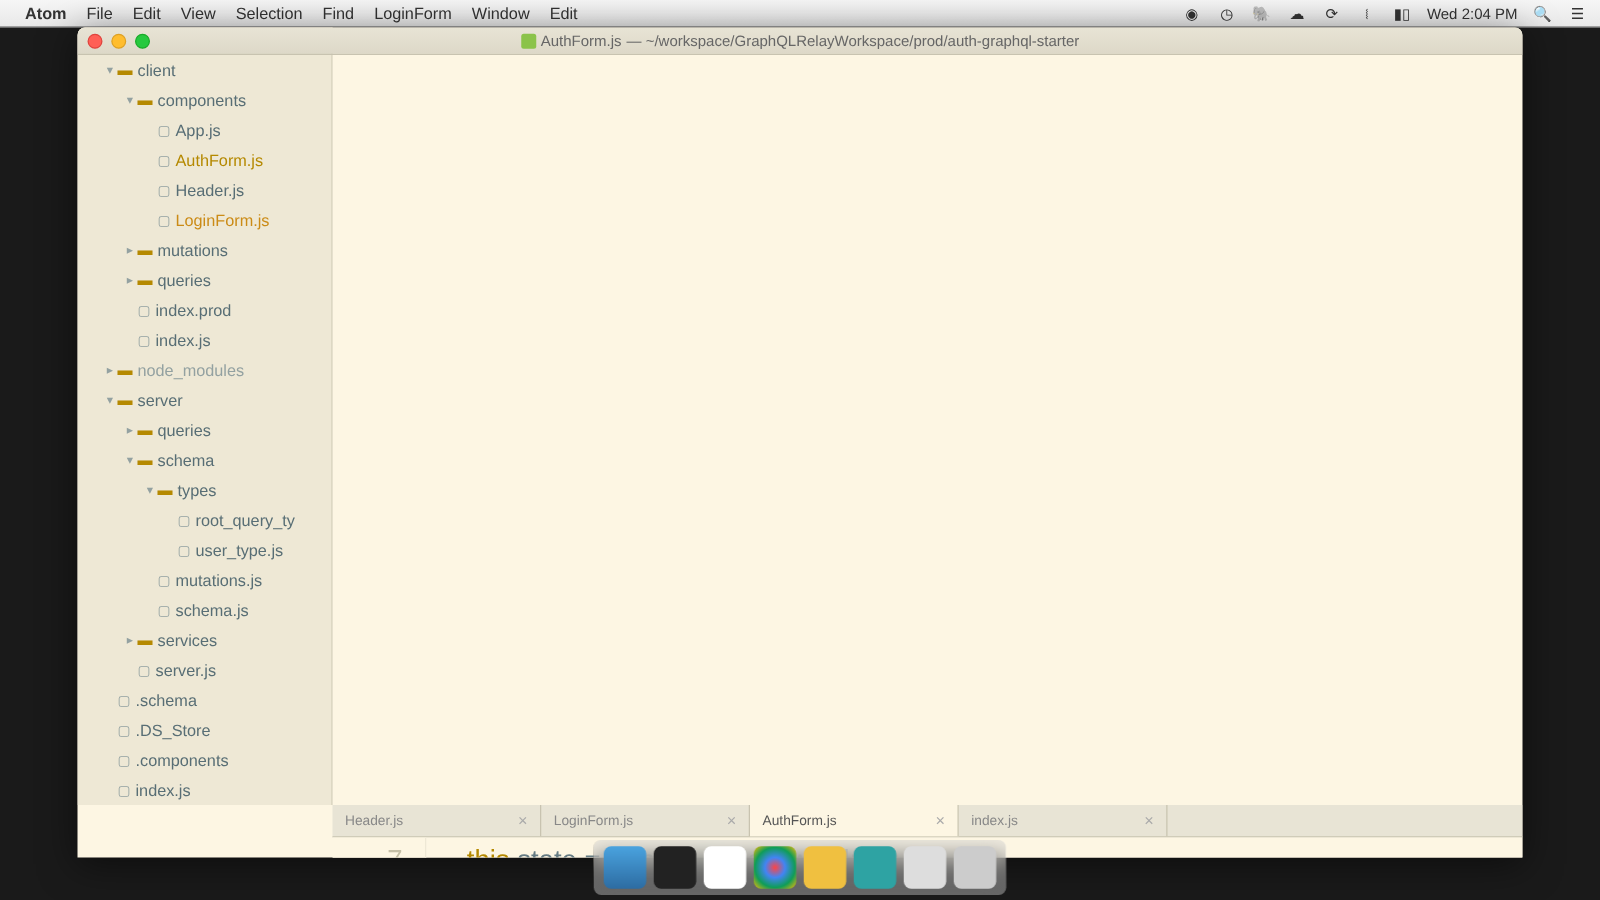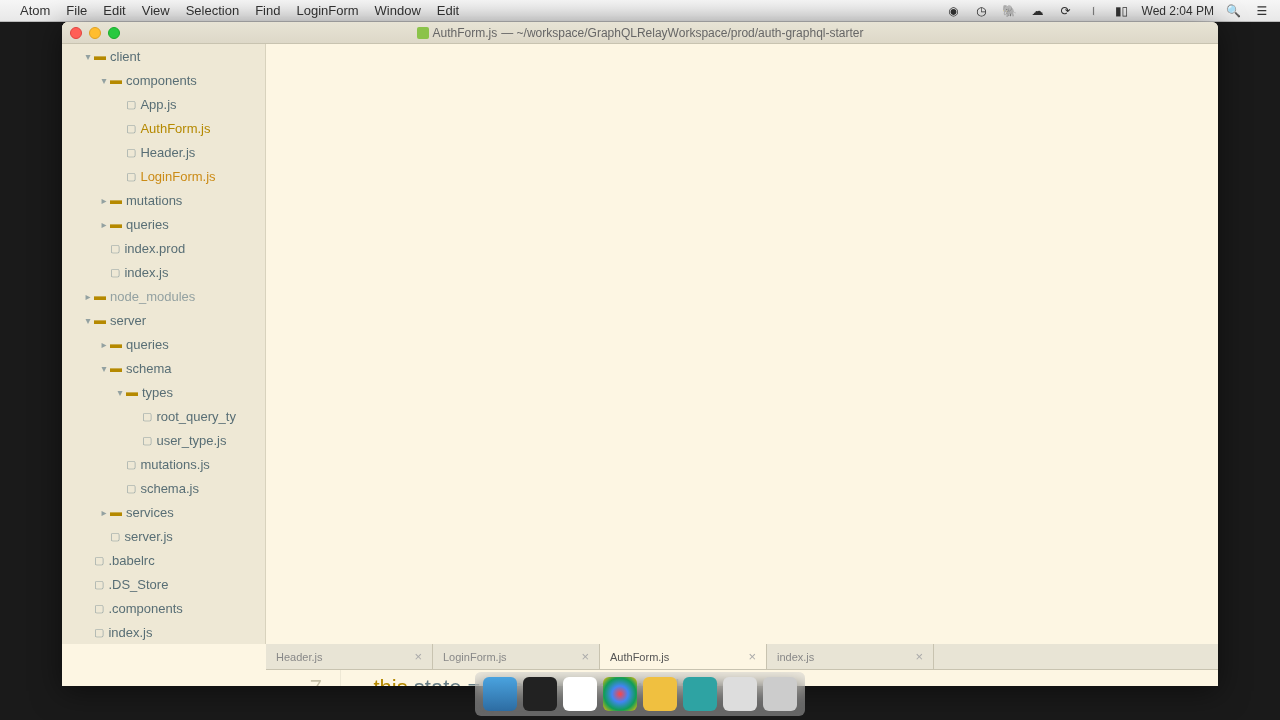--- a/index.html
+++ b/index.html
@@ -1,21 +1,21 @@
 <!DOCTYPE html>
 <html><head>
 <meta charset="utf-8">
 <style>
 * { margin: 0; padding: 0; box-sizing: border-box; font-family: -apple-system, BlinkMacSystemFont, "Helvetica Neue", sans-serif; }
 body { background: #1a1a1a; width: 1280px; height: 720px; overflow: hidden; }
 
 .menubar { height: 22px; background: linear-gradient(#f6f6f6,#e8e8e8); display: flex; align-items: center; padding: 0 10px; font-size: 13px; color: #333; border-bottom: 1px solid #bbb; position: relative; }
 .menubar .apple { font-size: 15px; margin-right: 10px; }
 .menubar .mitem { margin-right: 16px; cursor: default; }
-.menubar .app-name { font-weight: 400; }
+.menubar .app-name { font-weight: 700; }
 .menubar .right { position: absolute; right: 10px; display: flex; align-items: center; gap: 12px; font-size: 12px; }
 .menubar .right .ico { width: 16px; display: inline-block; text-align: center; }
 
 .win { position: absolute; top: 22px; left: 62px; width: 1156px; height: 664px; background: #fdf6e3; border-radius: 6px 6px 0 0; overflow: hidden; box-shadow: 0 5px 30px rgba(0,0,0,0.5); }
 .titlebar { height: 22px; background: linear-gradient(#e8e4d5,#ddd8c8); display: flex; align-items: center; position: relative; border-bottom: 1px solid #c8c3b0; }
 .traffic { display: flex; gap: 7px; position: absolute; left: 8px; }
 .tl { width: 12px; height: 12px; border-radius: 50%; }
 .tl.r { background:#ff5f56; border:1px solid #e0443e; }
 .tl.y { background:#ffbd2e; border:1px solid #dea123; }
 .tl.g { background:#27c93f; border:1px solid #1aab29; }
@@ -200,21 +200,21 @@
           <span>services</span>
         </div>
         <div class="node " style="padding-left: 36px;">
           <span class="arrow"></span>
           <span class="file-ico">▢</span>
           <span>server.js</span>
         </div>
         <div class="node " style="padding-left: 20px;">
           <span class="arrow"></span>
           <span class="file-ico">▢</span>
-          <span>.babelrc</span>
+          <span>.schema</span>
         </div>
         <div class="node " style="padding-left: 20px;">
           <span class="arrow"></span>
           <span class="file-ico">▢</span>
           <span>.DS_Store</span>
         </div>
         <div class="node " style="padding-left: 20px;">
           <span class="arrow"></span>
           <span class="file-ico">▢</span>
           <span>.components</span>

